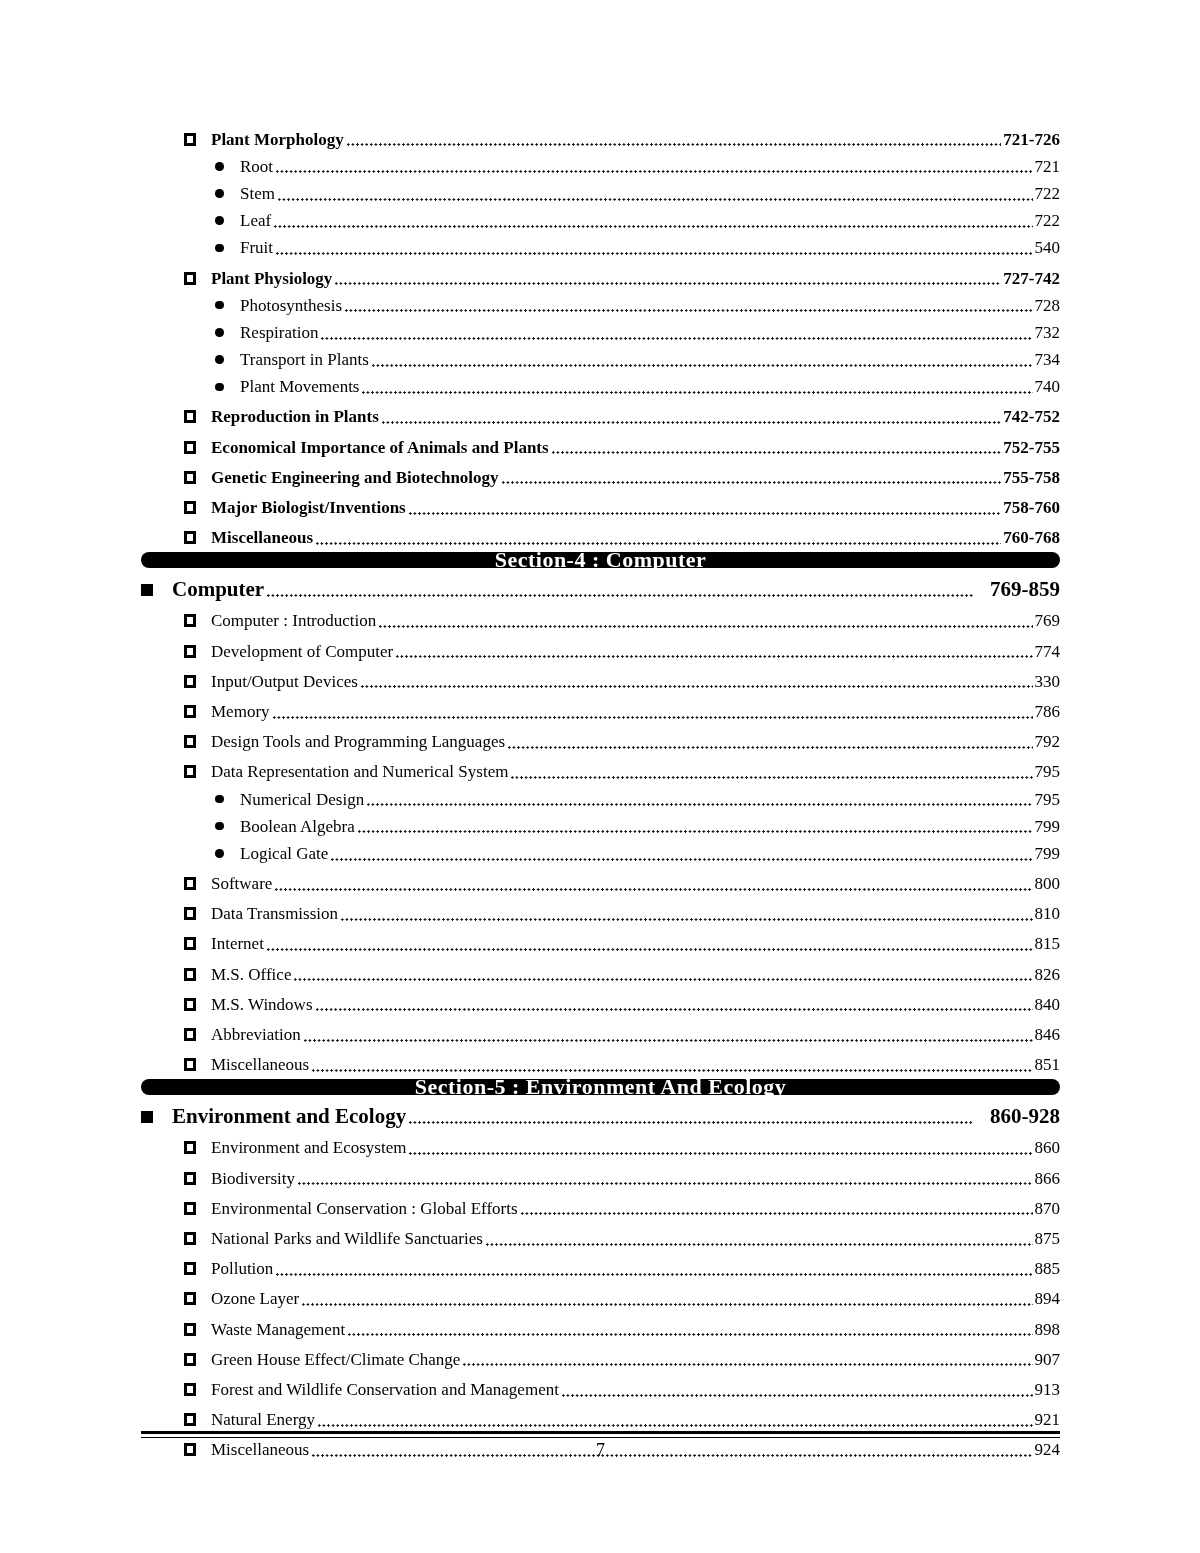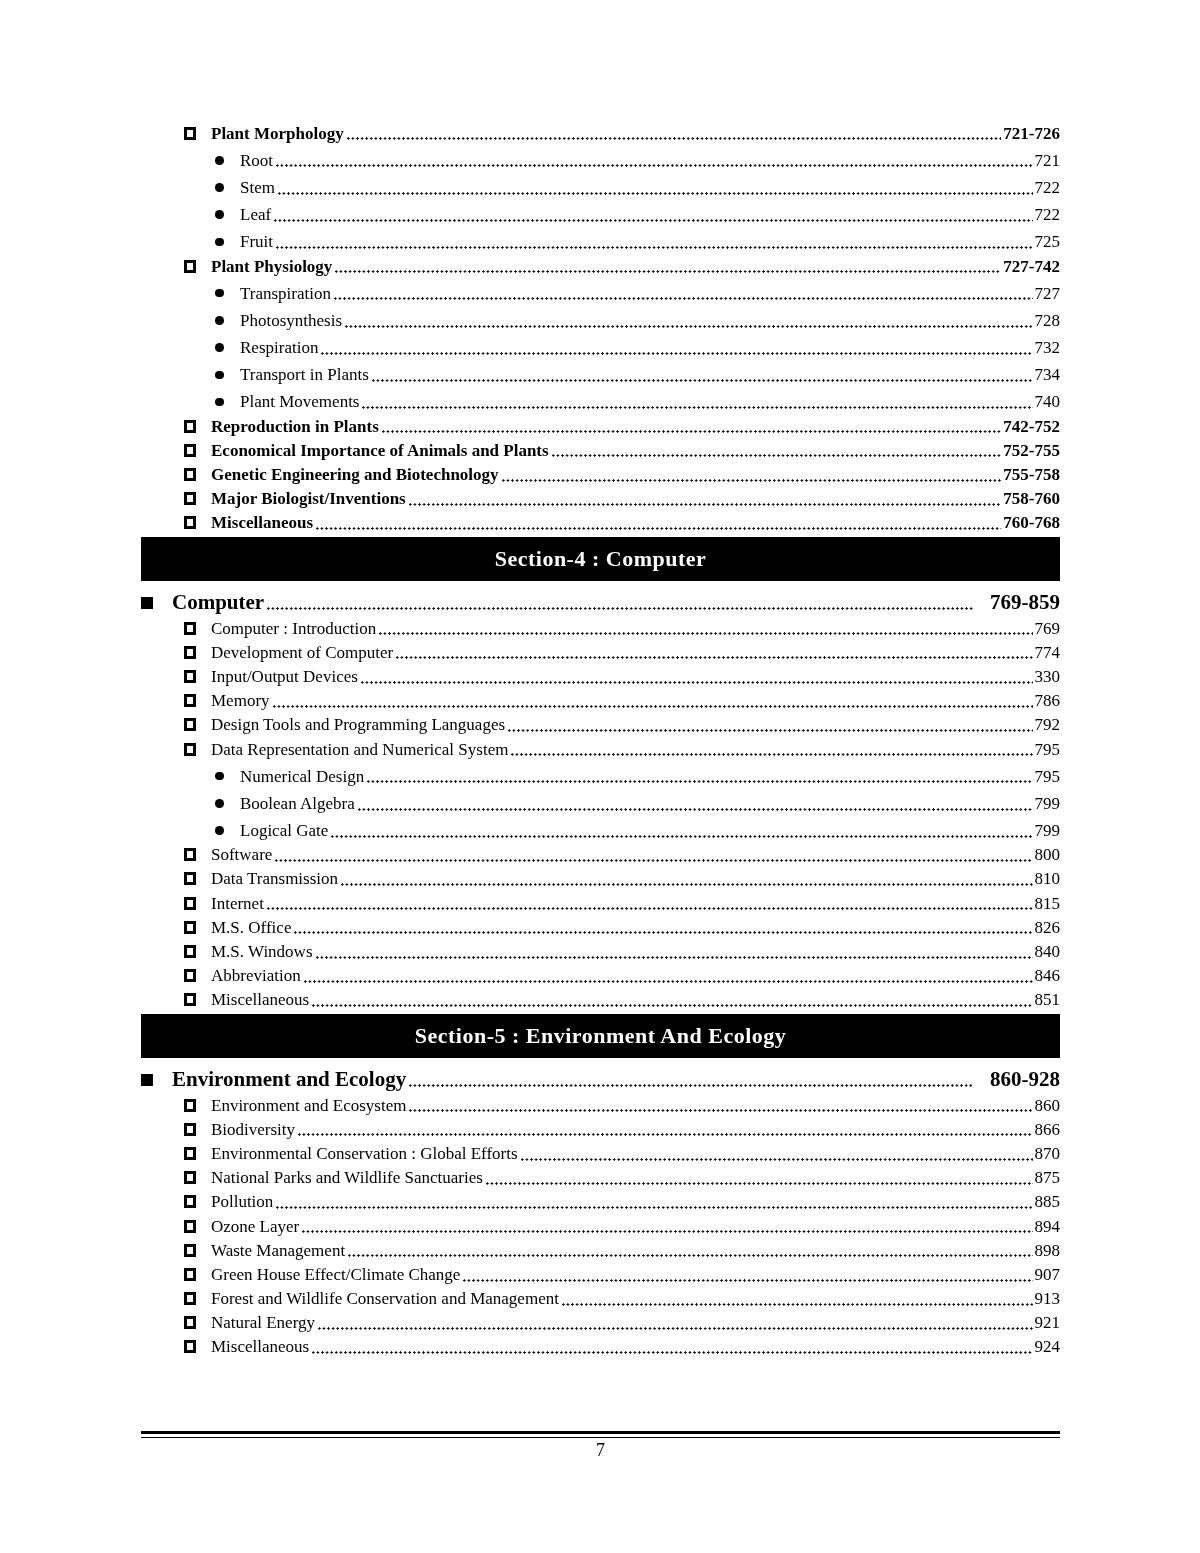--- a/index.html
+++ b/index.html
@@ -23,21 +23,21 @@
     font-size: 17px;
     line-height: 1;
     white-space: nowrap;
   }
   .row.lvl1 {
     height: 27px;
     font-size: 21px;
     font-weight: bold;
     padding-left: 0;
   }
-  .row.lvl2 { padding-left: 43px; }
+  .row.lvl2 { padding-left: 43px; margin-top: 6px; }
   .row.lvl3 { padding-left: 74px; margin-top: 3px; }
   .row.bold { font-weight: bold; }
 
   .bullet-box {
     flex: none;
     display: flex;
     align-items: center;
   }
   .lvl1 .bullet-box { width: 31px; }
   .lvl2 .bullet-box { width: 27px; }
@@ -57,30 +57,31 @@
     background-image: radial-gradient(circle, #151515 1.1px, transparent 1.35px);
     background-size: 4.6px 3px;
     background-repeat: repeat-x;
     background-position: 0 0;
   }
   .lvl1 .dots { margin-bottom: 6px; margin-right: 4px; }
   .pages { flex: none; }
   .lvl1 .pages { margin-left: 12px; }
 
   .section-bar {
-    height: 44px;
+    height: 16px;
     margin: 2px 0 8px 0;
     background: #000;
     color: #fff;
     display: flex;
     align-items: center;
     justify-content: center;
     font-weight: bold;
     font-size: 22px;
     letter-spacing: 0.5px;
+    border-radius: 8px;
   }
 
   .footer {
     position: absolute;
     left: 141px; top: 1431px;
     width: 919px;
     text-align: center;
   }
   .footer-rule {
     height: 2.5px;
@@ -128,37 +129,29 @@
         <span class="label">Leaf</span>
         <span class="dots"></span>
         <span class="pages">722</span>
       </div>
       <div class="row lvl3">
         <span class="bullet-box">
           <span class="b3"></span>
         </span>
         <span class="label">Fruit</span>
         <span class="dots"></span>
-        <span class="pages">725</span>
+        <span class="pages">540</span>
       </div>
       <div class="row lvl2 bold">
         <span class="bullet-box">
           <span class="b2"></span>
         </span>
         <span class="label">Plant Physiology</span>
         <span class="dots"></span>
         <span class="pages">727-742</span>
-      </div>
-      <div class="row lvl3">
-        <span class="bullet-box">
-          <span class="b3"></span>
-        </span>
-        <span class="label">Transpiration</span>
-        <span class="dots"></span>
-        <span class="pages">727</span>
       </div>
       <div class="row lvl3">
         <span class="bullet-box">
           <span class="b3"></span>
         </span>
         <span class="label">Photosynthesis</span>
         <span class="dots"></span>
         <span class="pages">728</span>
       </div>
       <div class="row lvl3">

